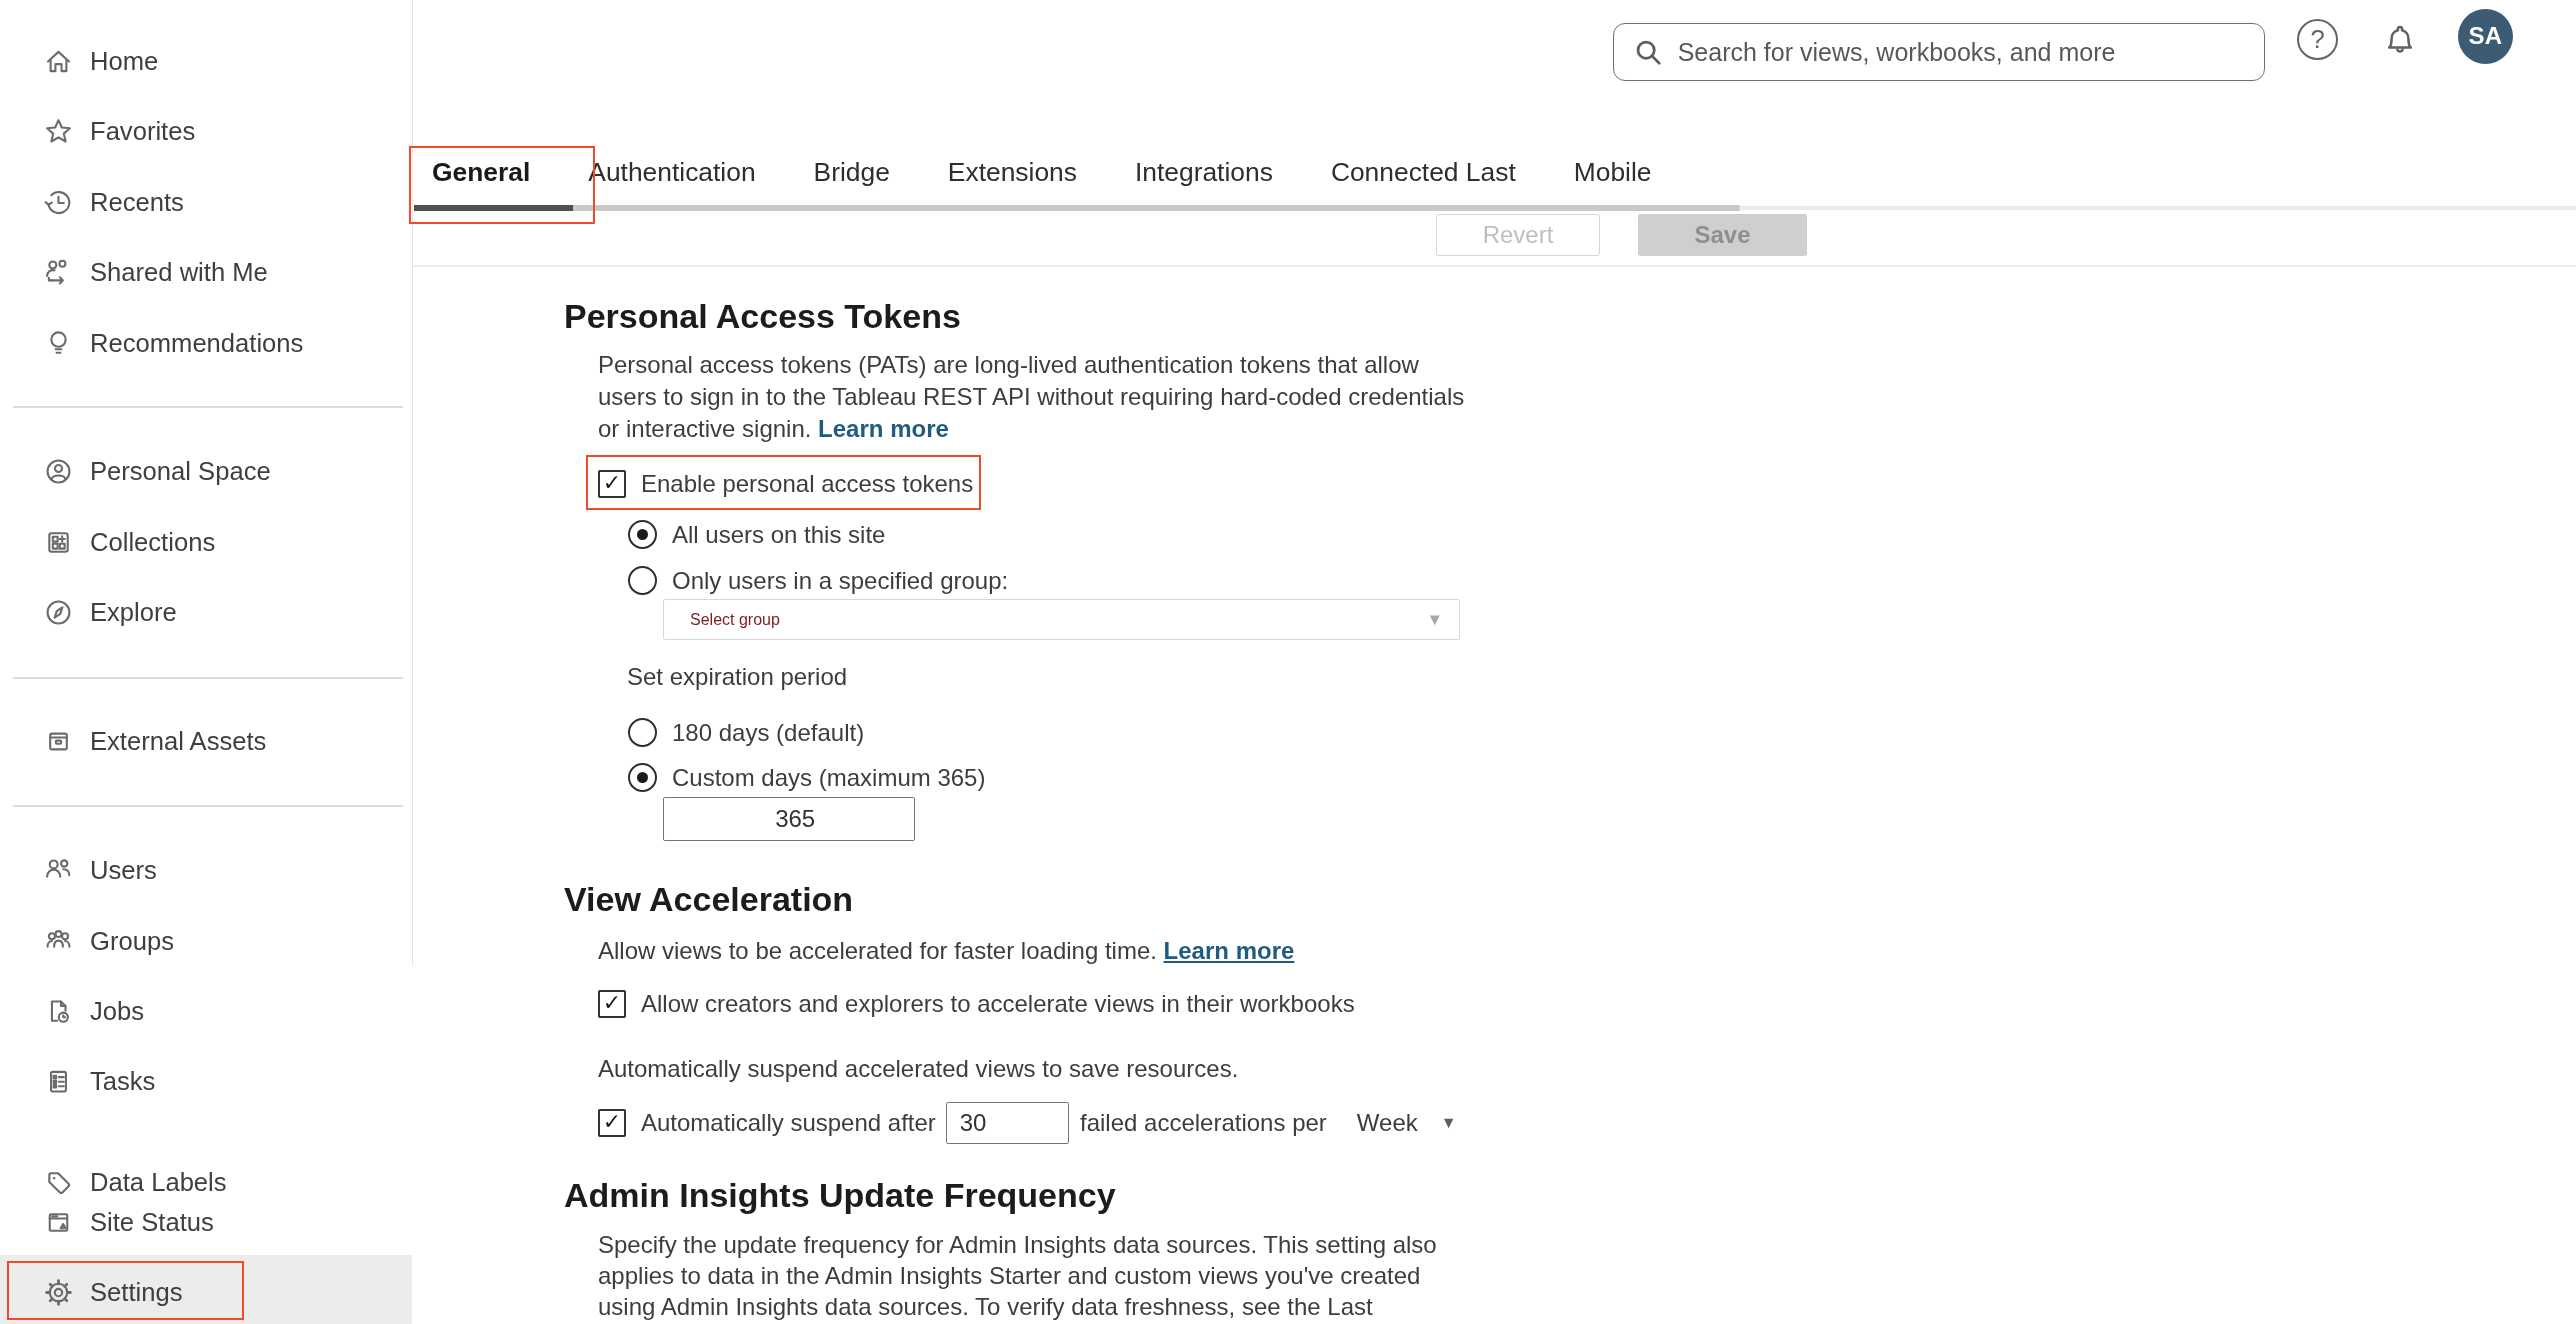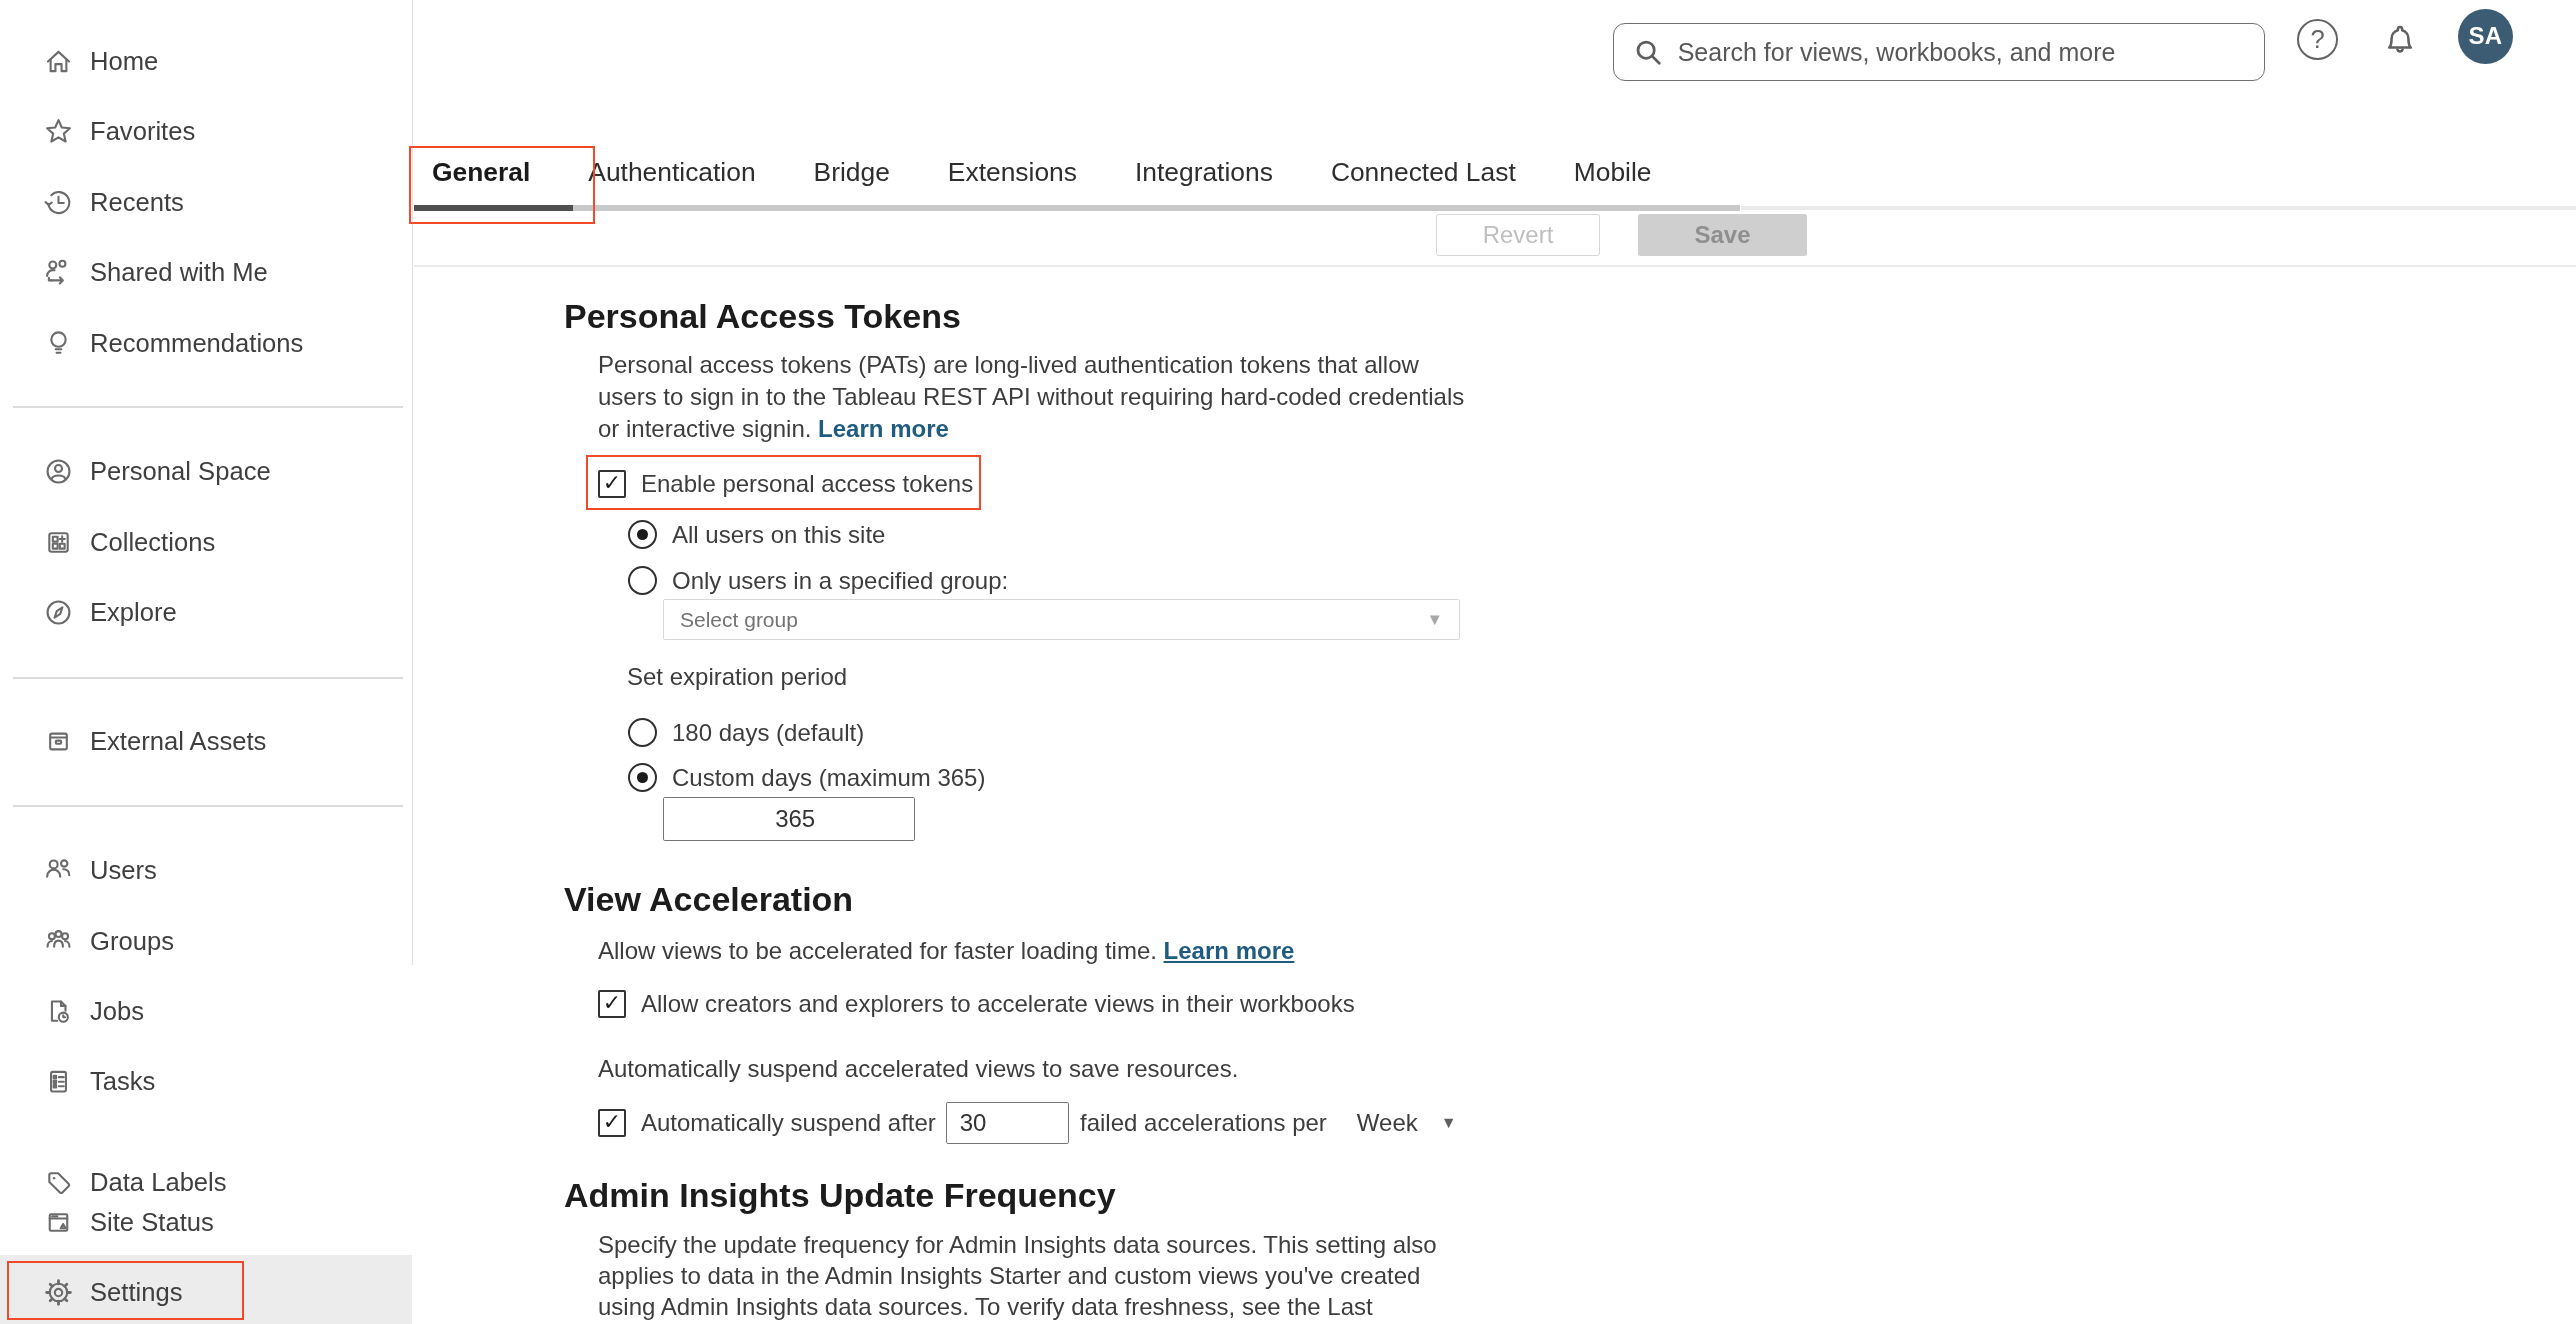--- a/index.html
+++ b/index.html
@@ -45,21 +45,21 @@
   .link{color:#1f5c80;font-weight:700;cursor:pointer;text-decoration:none;}
   .link.underlined{text-decoration:underline;}
   .ctl-row{position:absolute;display:flex;align-items:center;}
   .checkbox{width:24px;height:24px;border:2.1px solid #333;border-radius:1.8px;background:#fff;display:flex;align-items:center;justify-content:center;flex:0 0 24px;cursor:pointer;box-sizing:content-box;}
   .checkbox .mark{font-family:"DejaVu Sans",sans-serif;font-size:22px;font-weight:700;color:#1a1a1a;line-height:1;margin-top:-1.8px;}
   .radio{width:25px;height:25px;border:2.1px solid #2f2f2f;border-radius:50%;background:#fff;display:flex;align-items:center;justify-content:center;flex:0 0 25px;cursor:pointer;}
   .radio .dot{width:11.5px;height:11.5px;border-radius:50%;background:#1a1a1a;display:none;}
   .radio.on .dot{display:block;}
   .ctl-label{margin-left:15px;font-size:24px;color:#3d3d3d;white-space:nowrap;}
   .select-box{position:absolute;left:663px;width:797px;height:41px;border:1.8px solid #d8d8d8;border-radius:1.8px;display:flex;align-items:center;background:#fff;cursor:default;box-sizing:border-box;}
-  .select-box .sel-text{margin-left:16px;font-size:21px;color:#737373;flex:1;}
+  .select-box .sel-text{margin-left:26px;font-size:16px;color:#7f1d1d;flex:1;}
   .select-box .caret{margin-right:16px;font-size:16.7px;color:#a8a8a8;}
   .text-input{border:1.8px solid #757575;border-radius:1.8px;font-size:24px;color:#333;font-family:inherit;padding:0 0 0 12.3px;outline:none;box-sizing:border-box;background:#fff;}
   .plain-label{position:absolute;font-size:24px;color:#3d3d3d;white-space:nowrap;}
   .inline-input{width:123px;height:42px;margin-left:10.6px;}
   .period{margin-left:30px;font-size:24px;color:#3d3d3d;cursor:pointer;}
   .period-caret{margin-left:23px;font-size:16px;color:#5f5f5f;cursor:pointer;}
 </style>
 </head>
 <body>
 

